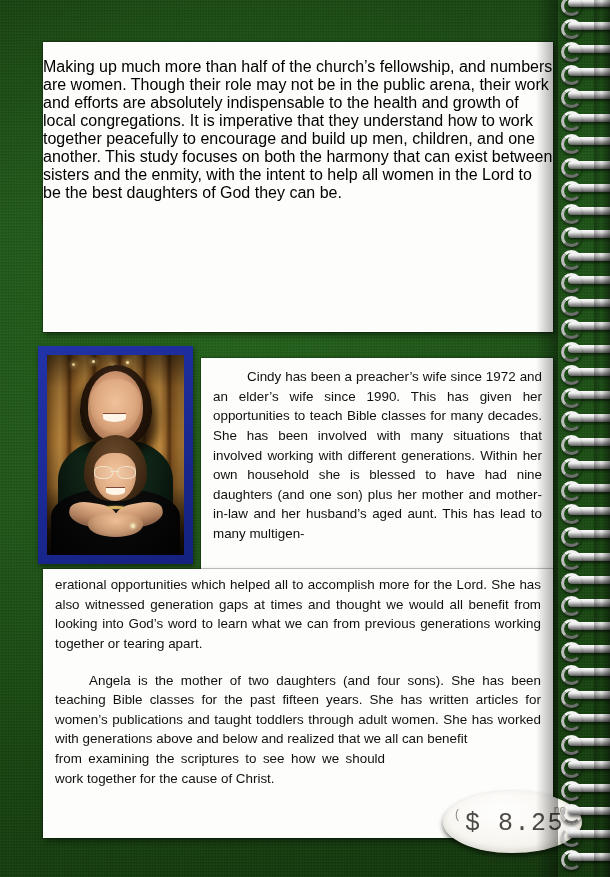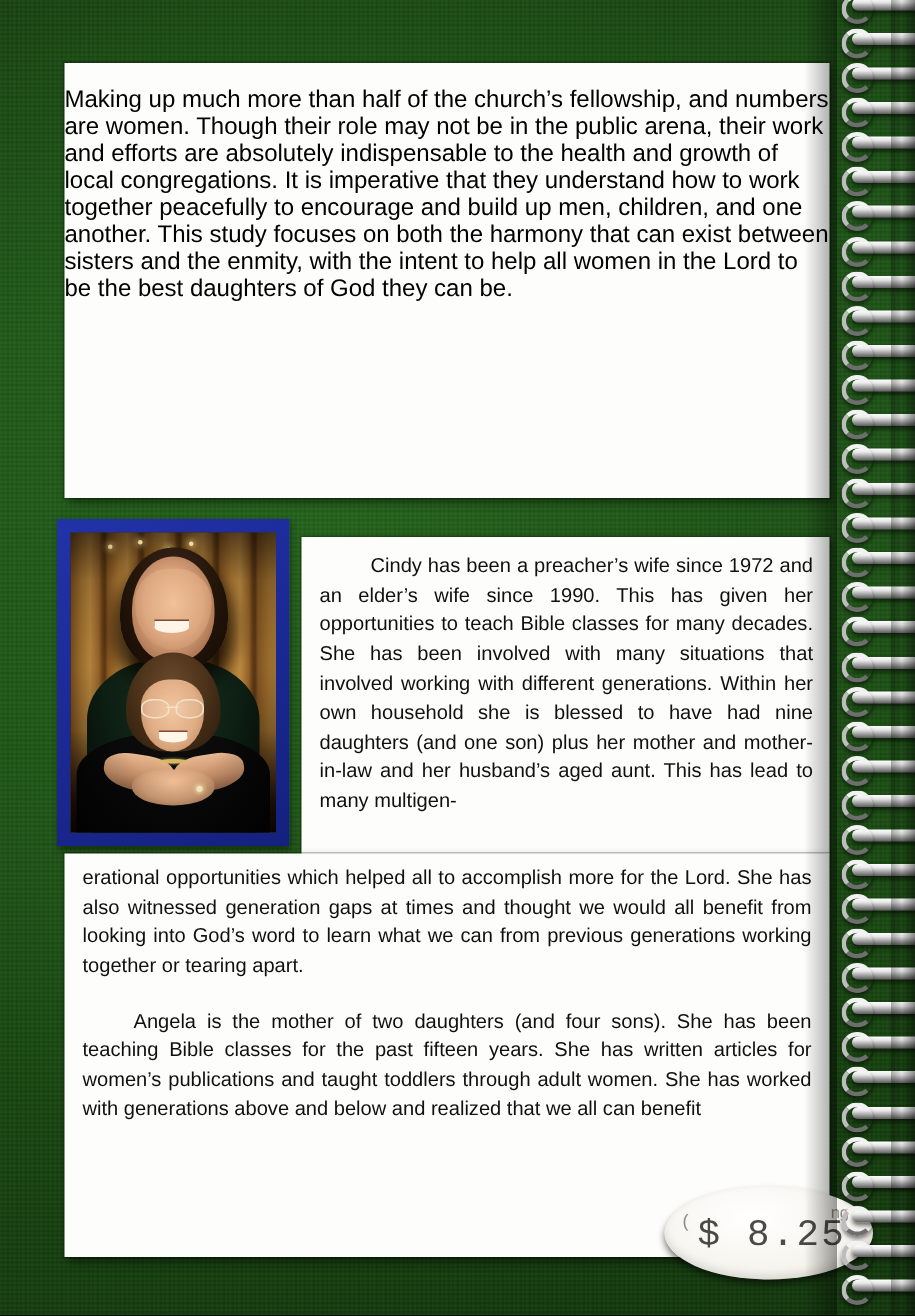--- a/index.html
+++ b/index.html
@@ -333,20 +333,21 @@
   </div>
 
   <div id="bio-upper">
     <p>Cindy has been a preacher’s wife since 1972 and an elder’s wife since 1990. This has given her opportunities to teach Bible classes for many decades. She has been involved with many situations that involved working with different generations. Within her own household she is blessed to have had nine daughters (and one son) plus her mother and mother-in-law and her husband’s aged aunt. This has lead to many multigen-</p>
   </div>
 
   <div id="bio-lower">
     <div class="wrap">
       <p id="cindy-tail">erational opportunities which helped all to accomplish more for the Lord. She has also witnessed generation gaps at times and thought we would all benefit from looking into God’s word to learn what we can from previous generations working together or tearing apart.</p>
       <p id="angela-para">Angela is the mother of two daughters (and four sons). She has been teaching Bible classes for the past fifteen years. She has written articles for women’s publications and taught toddlers through adult women. She has worked with generations above and below and realized that we all can benefit</p>
+      <p id="angela-para-2">from examining  the scriptures to see how we should work together for the cause of Christ.</p>
     </div>
   </div>
 
   <div id="price-sticker">
     <span class="ghost-l">(</span>
     <span class="price">$ 8.25</span>
     <span class="ghost-r">ng</span>
   </div>
 
   <div id="edge-shadow"></div>

